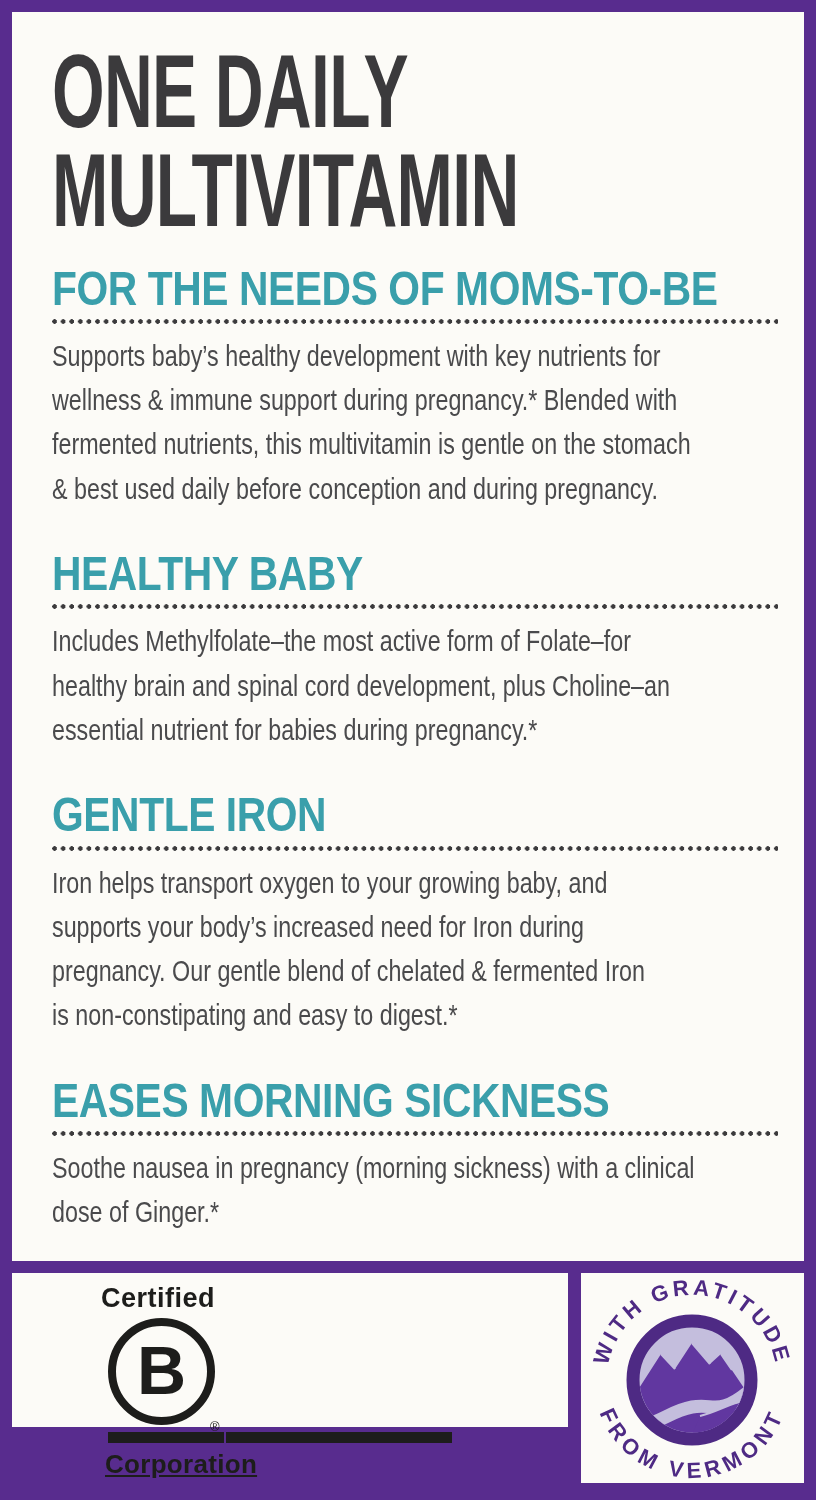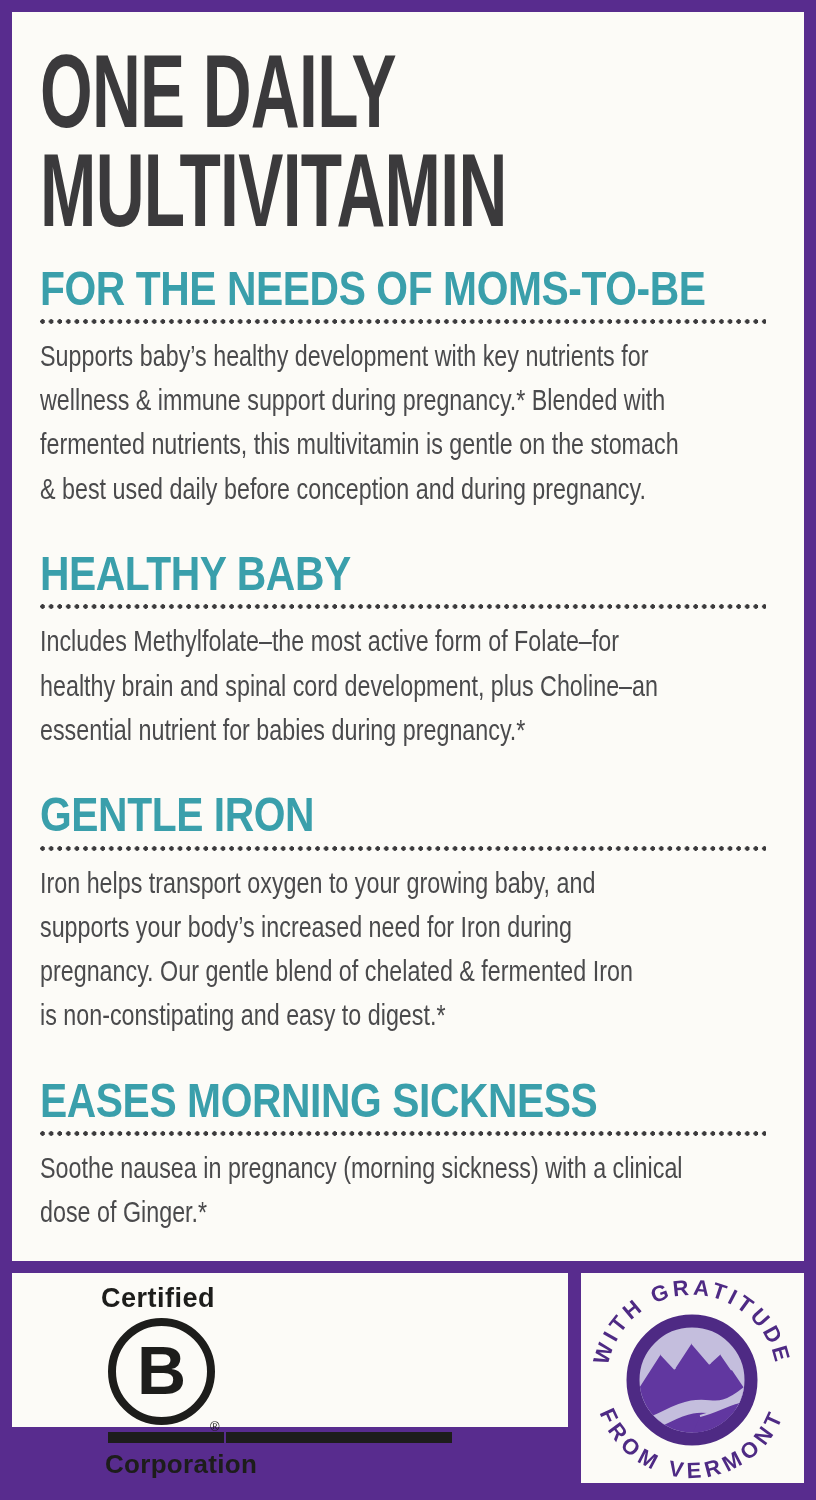--- a/index.html
+++ b/index.html
@@ -9,21 +9,21 @@
     background:#582c8e;
     font-family:"Liberation Sans", sans-serif;
     overflow:hidden;
   }
   .panel{
     position:absolute;
     background:#fcfbf7;
   }
   .main-panel{
     left:12px;top:12px;width:792px;height:1249px;
-    padding:30px 24px 0 28px;
+    padding:30px 24px 0 40px;
     box-sizing:border-box;
   }
   .title-line{
     display:block;
     font-size:104px;
     font-weight:bold;
     color:#3b3a3c;
     line-height:0.95;
     white-space:nowrap;
     transform:scaleX(0.65);
@@ -70,21 +70,21 @@
   .bcorp{position:relative;width:100%;height:100%;color:#1d1d1b;}
   .bcorp-certified{position:absolute;left:89px;top:10px;font-size:27px;font-weight:bold;letter-spacing:0.5px;}
   .bcorp-circle{
     position:absolute;left:96px;top:45px;width:107px;height:107px;
     box-sizing:border-box;border:8px solid #1d1d1b;border-radius:50%;
     display:flex;align-items:center;justify-content:center;
   }
   .bcorp-b{font-size:68px;font-weight:bold;line-height:1;padding-bottom:4px;}
   .bcorp-reg{position:absolute;left:198px;top:146px;font-size:13px;}
   .bcorp-bar1{position:absolute;left:96px;top:159px;width:116px;height:11px;background:#1d1d1b;}
-  .bcorp-corporation{position:absolute;left:93px;top:176px;font-size:26px;font-weight:bold;letter-spacing:0.3px;}
+  .bcorp-corporation{position:absolute;left:93px;top:176px;font-size:26px;font-weight:bold;letter-spacing:0.3px;text-decoration:underline;}
   .bcorp-tagline{
     position:absolute;left:212px;top:77px;
     font-size:17.5px;font-weight:bold;line-height:1.22;white-space:pre-line;
   }
   .bcorp-bar2{position:absolute;left:214px;top:159px;width:226px;height:11px;background:#1d1d1b;}
 
   
   .vt-badge{position:absolute;left:1px;top:-3px;width:220px;height:220px;}
 </style>
 </head>

